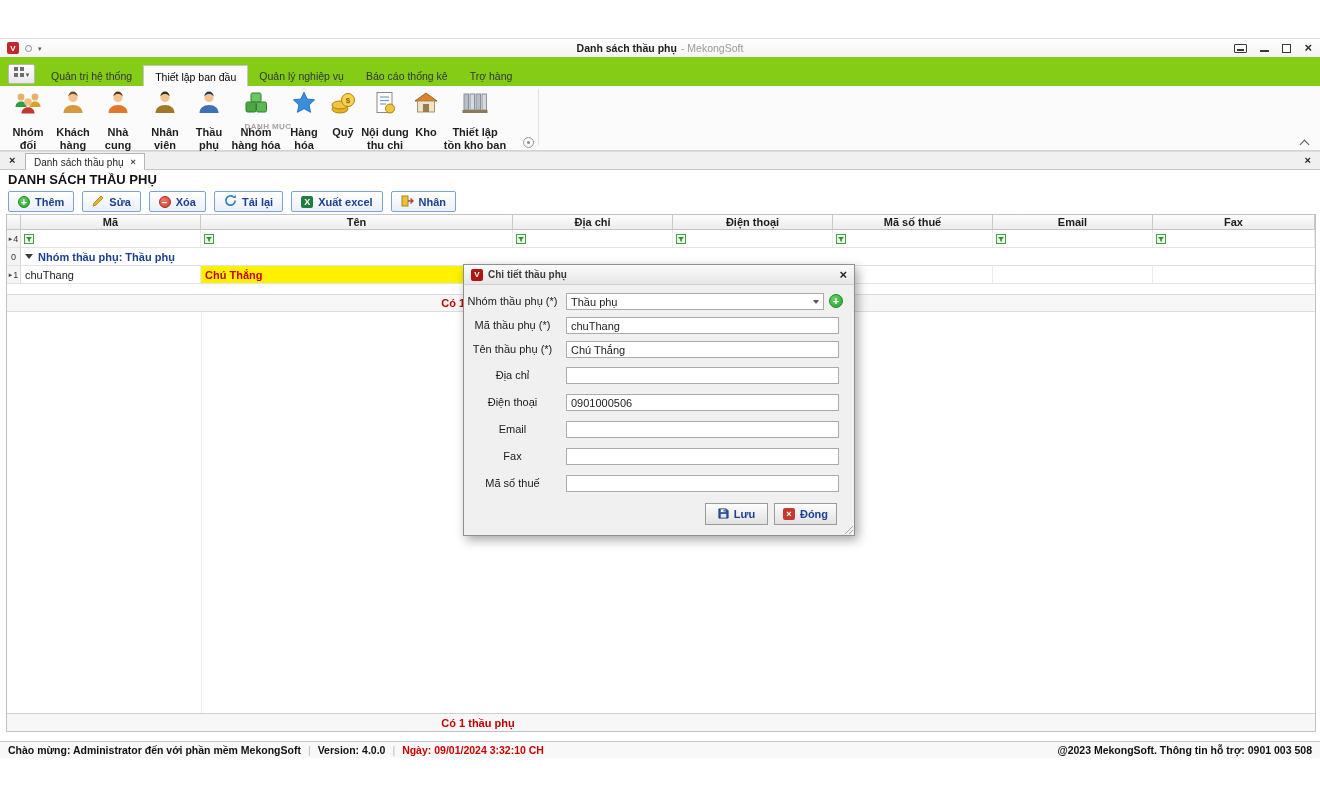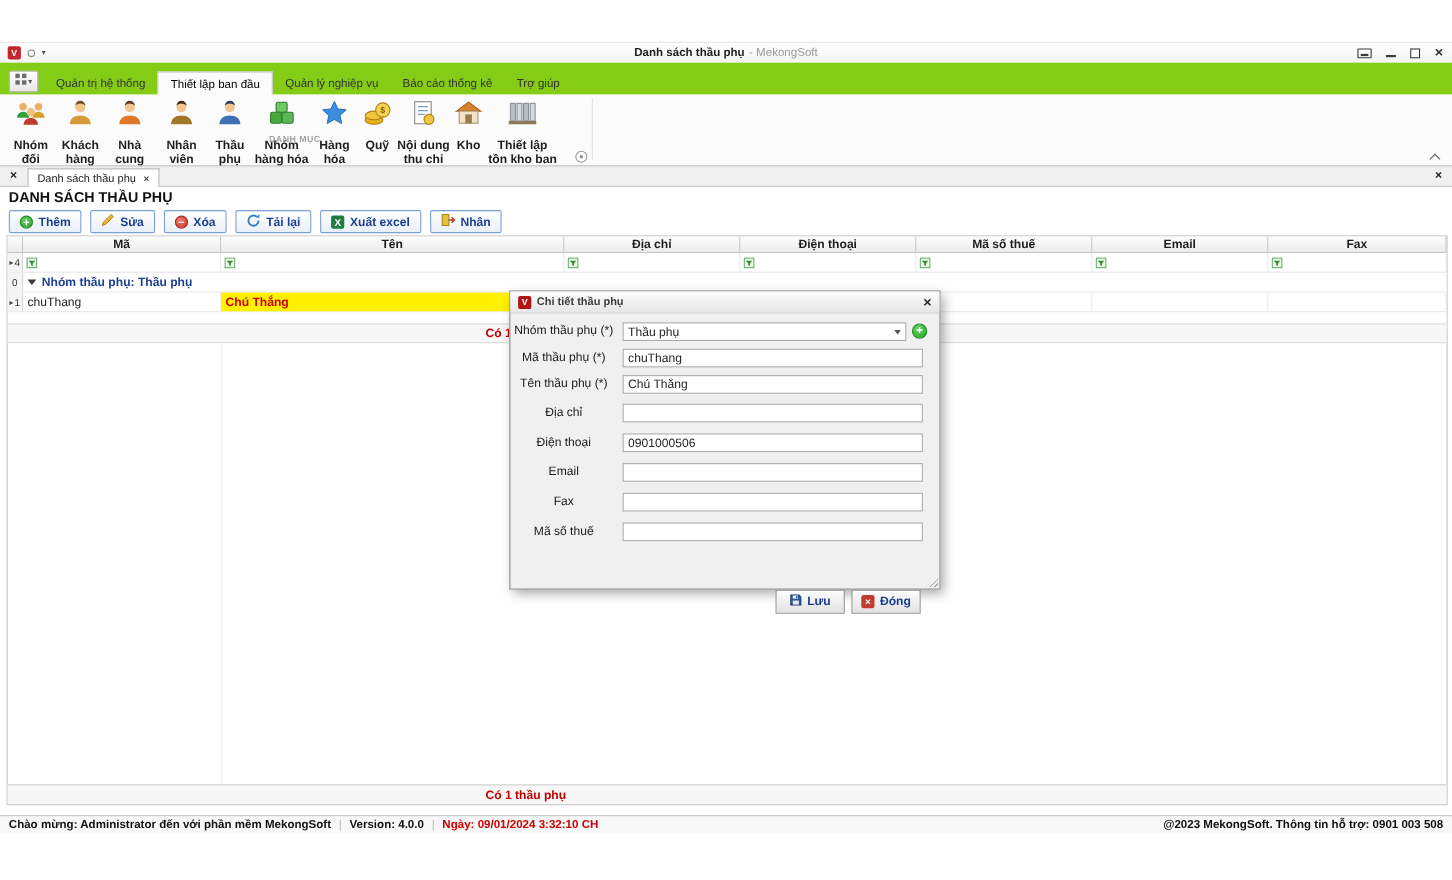--- a/index.html
+++ b/index.html
@@ -124,21 +124,21 @@
                background:#fff; display:flex; align-items:center; padding:0 4px; font-size:11px; color:#222;}
   .combo-caret { margin-left:auto; width:0; height:0; border-left:3.5px solid transparent;
                  border-right:3.5px solid transparent; border-top:4px solid #555;}
   .combo-add { position:absolute; left:365px; width:14px; height:14px; border-radius:50%;
                background:radial-gradient(circle at 35% 30%, #66d066, #28a428); border:1px solid #1d8a1d;
                color:#fff; font-size:11px; font-weight:bold; display:flex; align-items:center; justify-content:center;}
   .dlg-buttons { position:absolute; left:0; top:238px; width:100%; padding-right:17px; display:flex;
                  justify-content:flex-end; gap:6px;}
   .dlg-btn { width:63px; height:22px; border:1px solid #9a9a9a; background:linear-gradient(#fdfdfd,#e2e2e2);
              display:flex; align-items:center; justify-content:center; gap:5px; font-size:11px; font-weight:bold;
-             color:#1b3f91; font-family:inherit; cursor:default;margin-top:33px;}
+             color:#1b3f91; font-family:inherit; cursor:default;}
   .ic-close-red { width:12px; height:12px; background:#c23b2e; border-radius:2px; color:#fff; font-size:9px;
                   font-weight:bold; display:flex; align-items:center; justify-content:center;}
   .resize-grip { position:absolute; right:1px; bottom:1px; width:10px; height:10px;
                  background:repeating-linear-gradient(135deg, transparent 0 2px, #a8a8a8 2px 3px);
                  clip-path:polygon(100% 0, 100% 100%, 0 100%);}
 
   
   .statusbar { position:absolute; left:0; top:702px; width:100%; height:17px; background:#f8f8f8;
                border-top:1px solid #c8c8c8; display:flex; align-items:center; padding:0 8px;
                font-size:10.5px; font-weight:bold; color:#111;}
@@ -172,21 +172,21 @@
   <div class="ribbon-tabs">
     <div class="app-menu">
       <span class="grid-glyph"></span>
       <span class="caret-down">▾</span>
     </div>
     <div class="rtabs">
       <div class="rtab">Quản trị hệ thống</div>
       <div class="rtab active">Thiết lập ban đầu</div>
       <div class="rtab">Quản lý nghiệp vụ</div>
       <div class="rtab">Báo cáo thống kê</div>
-      <div class="rtab">Trợ giúp</div>
+      <div class="rtab">Trợ hàng</div>
     </div>
   </div>
 
   <div class="ribbon-body">
     <div class="ritems">
 
       <div class="ritem" style="width:48px">
         <span class="ricon">
           <svg width="30" height="26" viewBox="0 0 30 26">
             <circle cx="8" cy="7" r="3.4" fill="#e8b06a"></circle>

